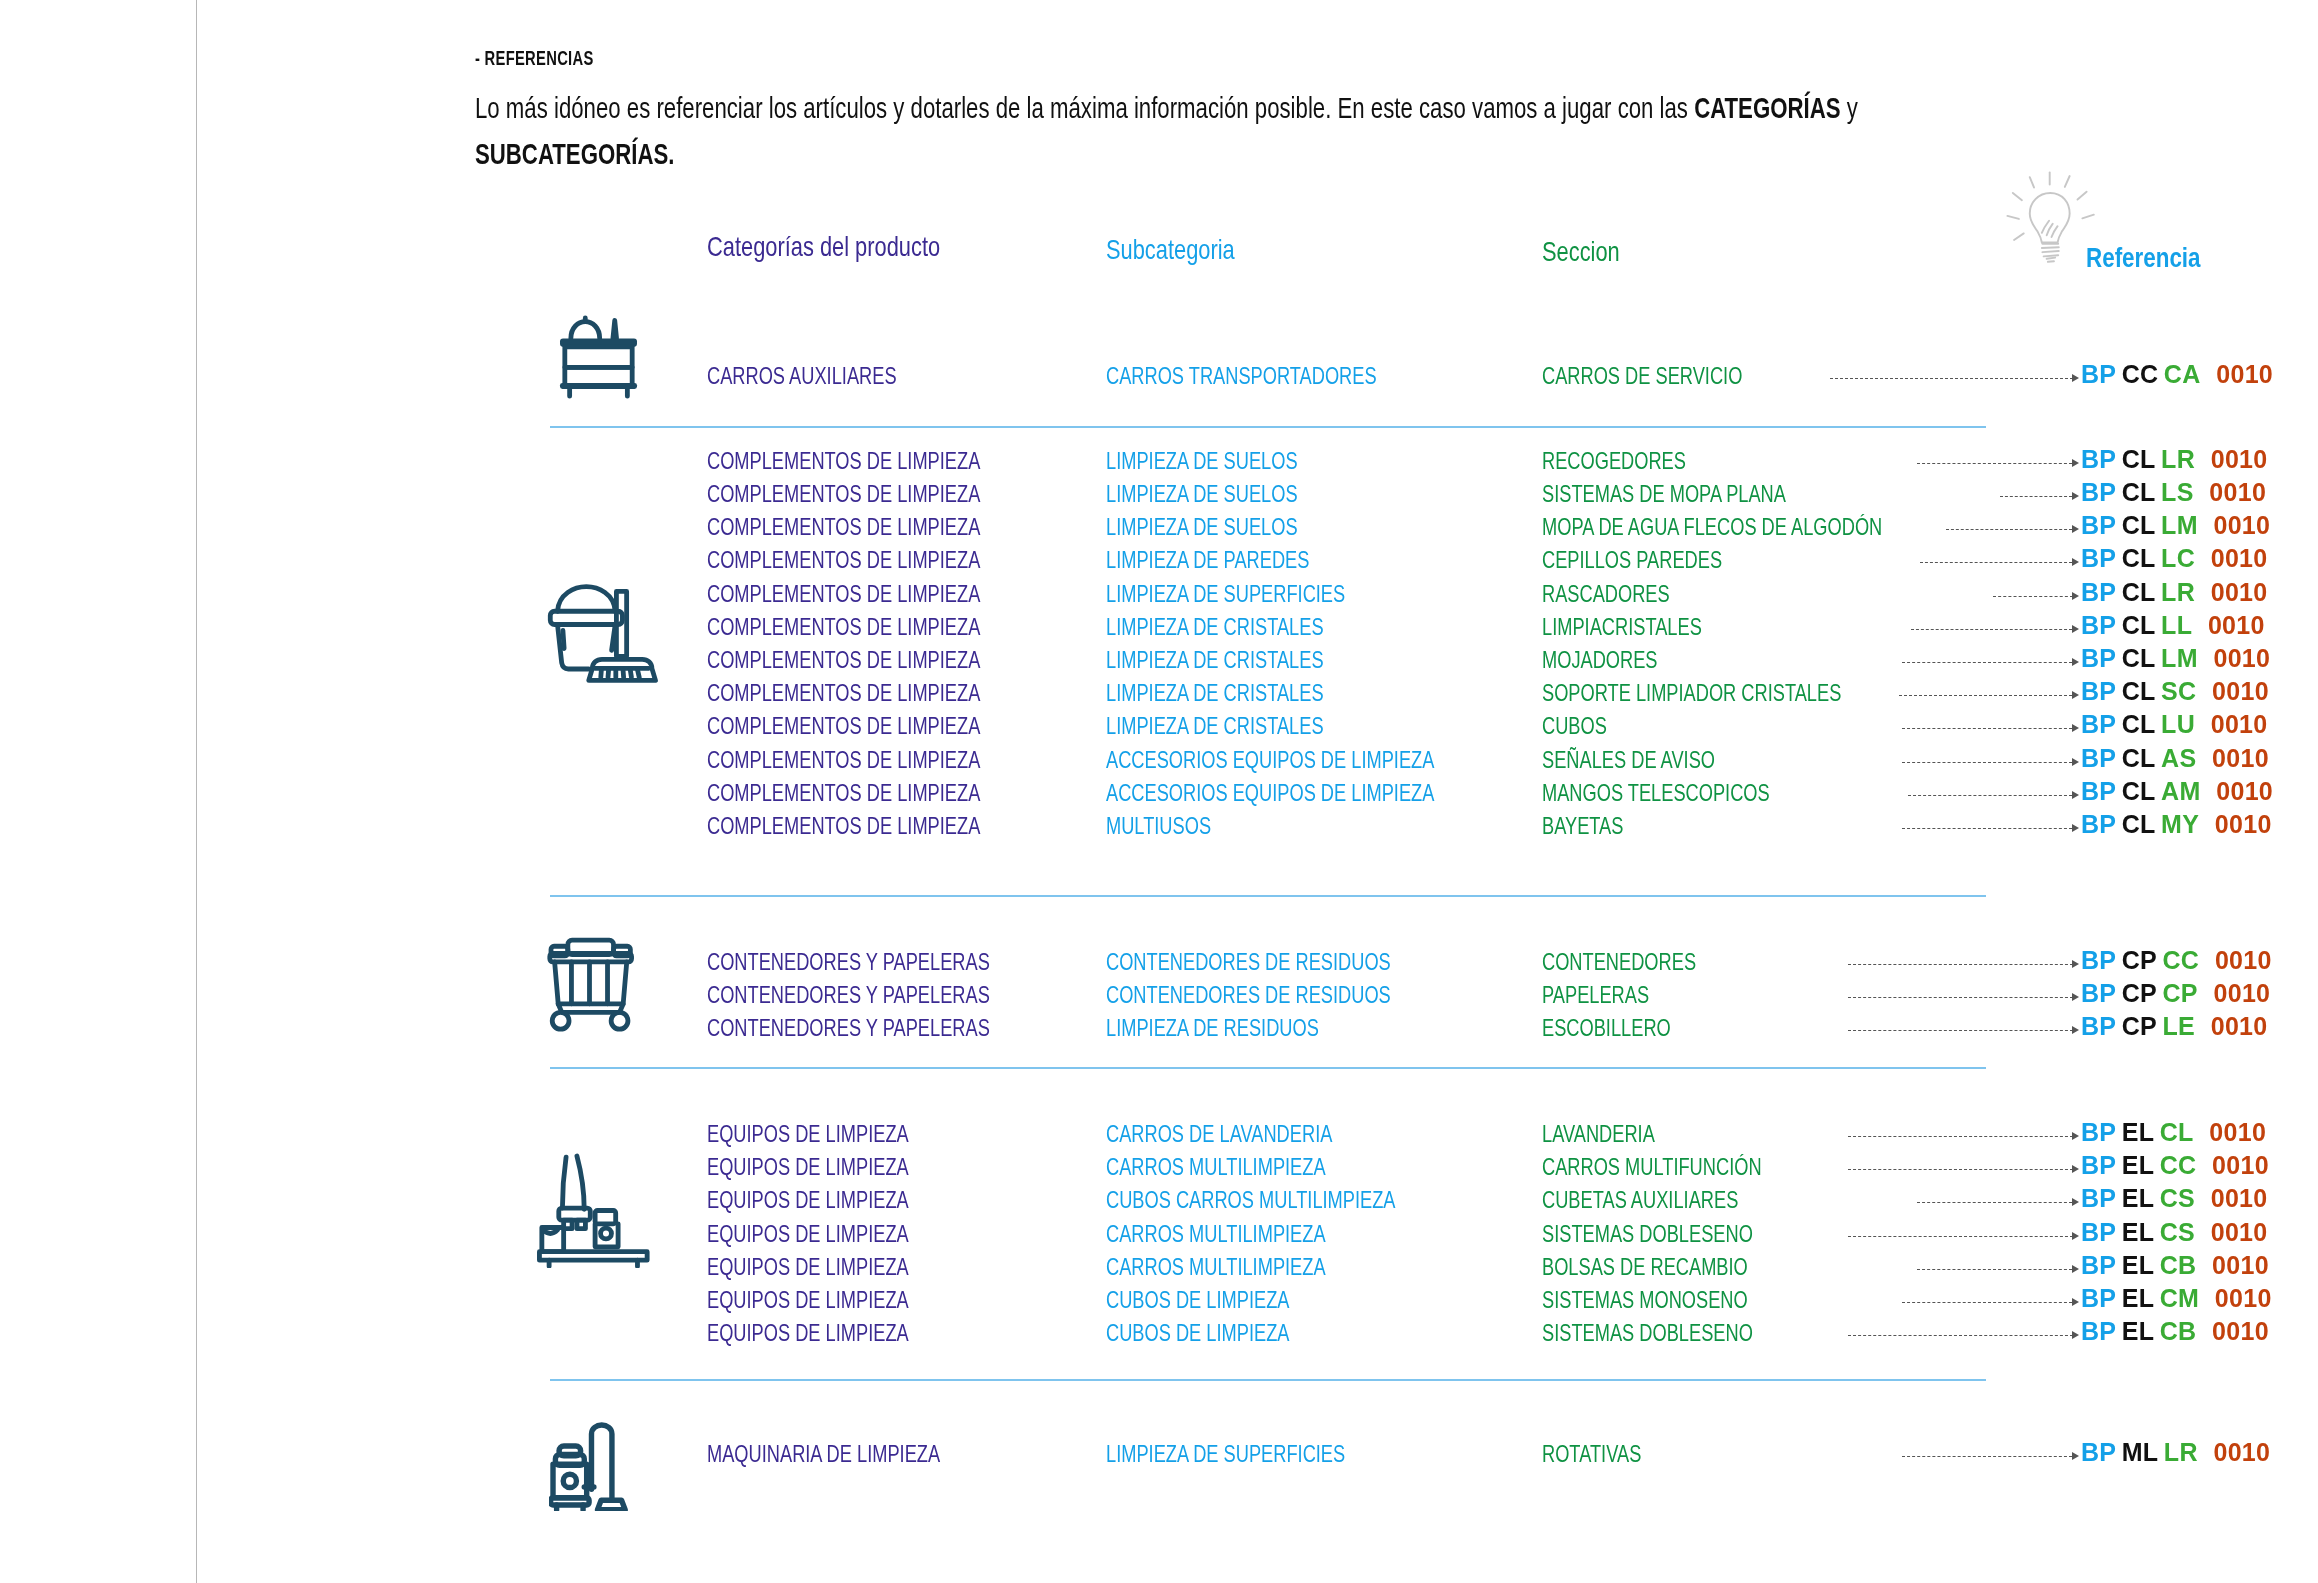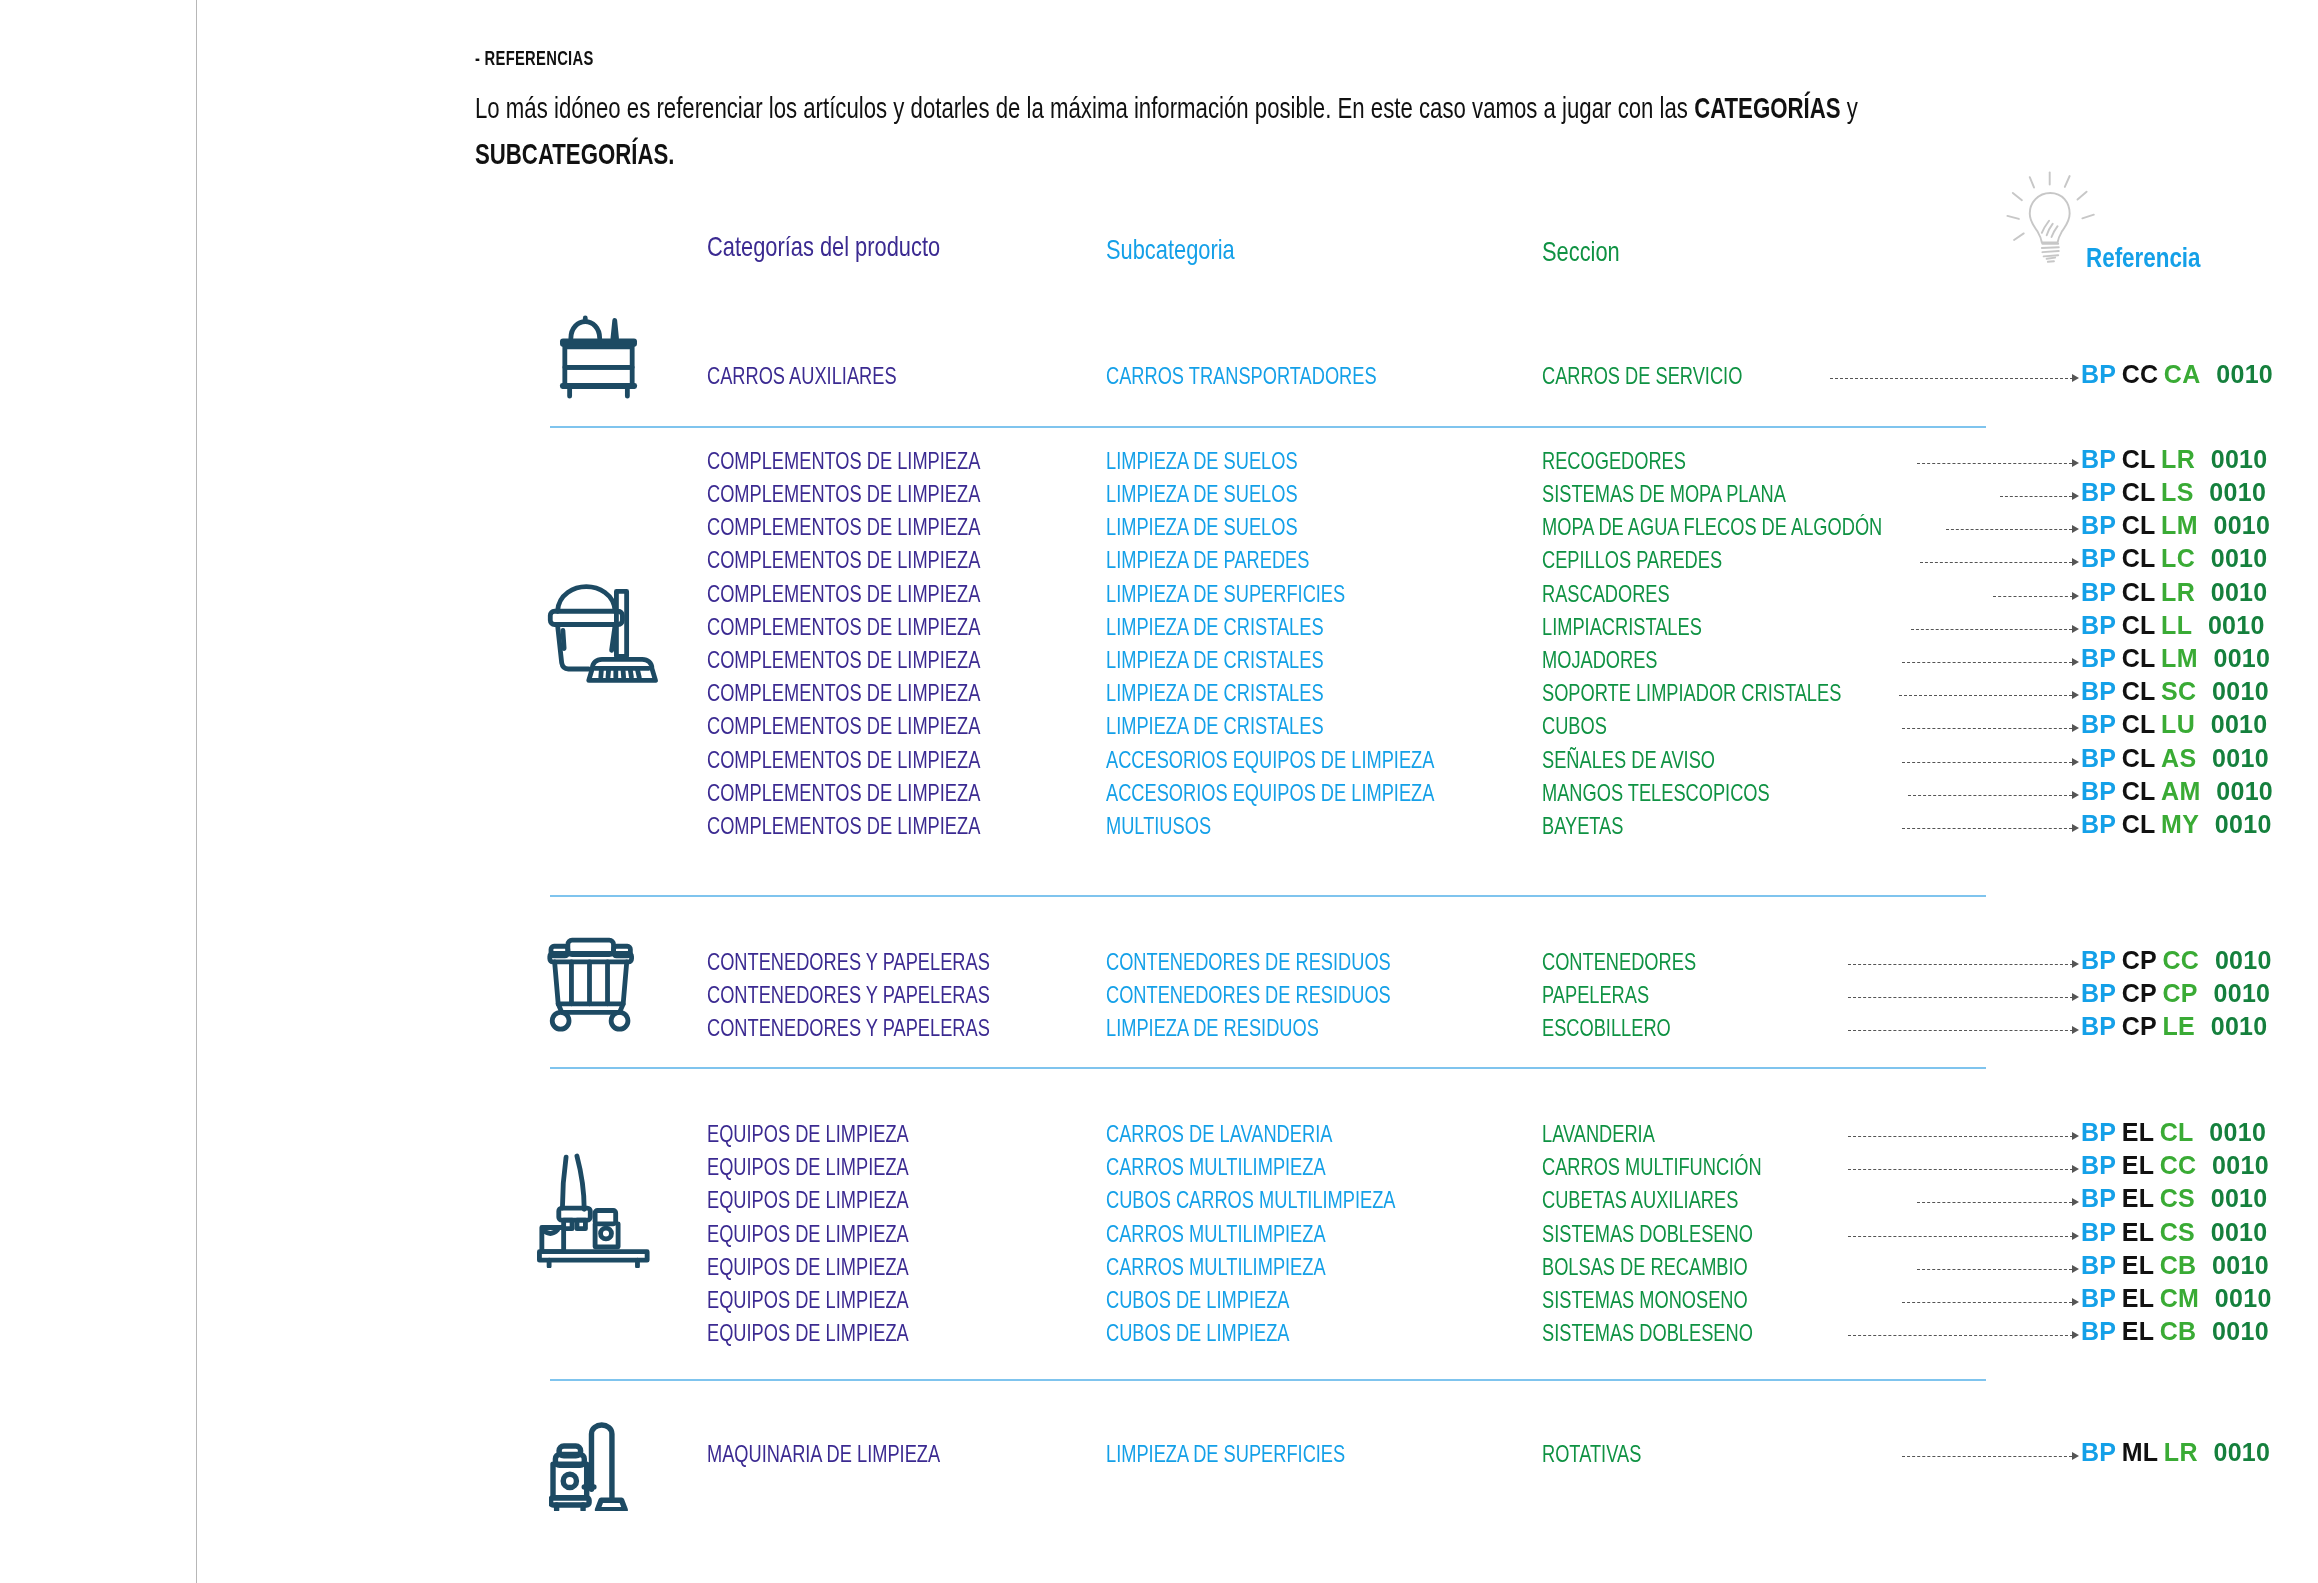--- a/index.html
+++ b/index.html
@@ -114,21 +114,21 @@
     position: absolute;
     left: 2081px; top: -2.4px;
     font-size: 25px;
     font-weight: 700;
     white-space: nowrap;
     letter-spacing: 0.3px;
   }
   .ref .bp  { color: #14a0e8; }
   .ref .mid { color: #111111; margin-left: 5.4px; }
   .ref .grn { color: #3aab35; margin-left: 5.4px; }
-  .ref .num { color: #15803d; margin-left: 15.7px; }
+  .ref .num { color: #c2410c; margin-left: 15.7px; }
 
   
   .icon {
     position: absolute;
     color: #1d4a63;
   }
   .icon svg { display: block; }
 </style>
 </head>
 <body>

